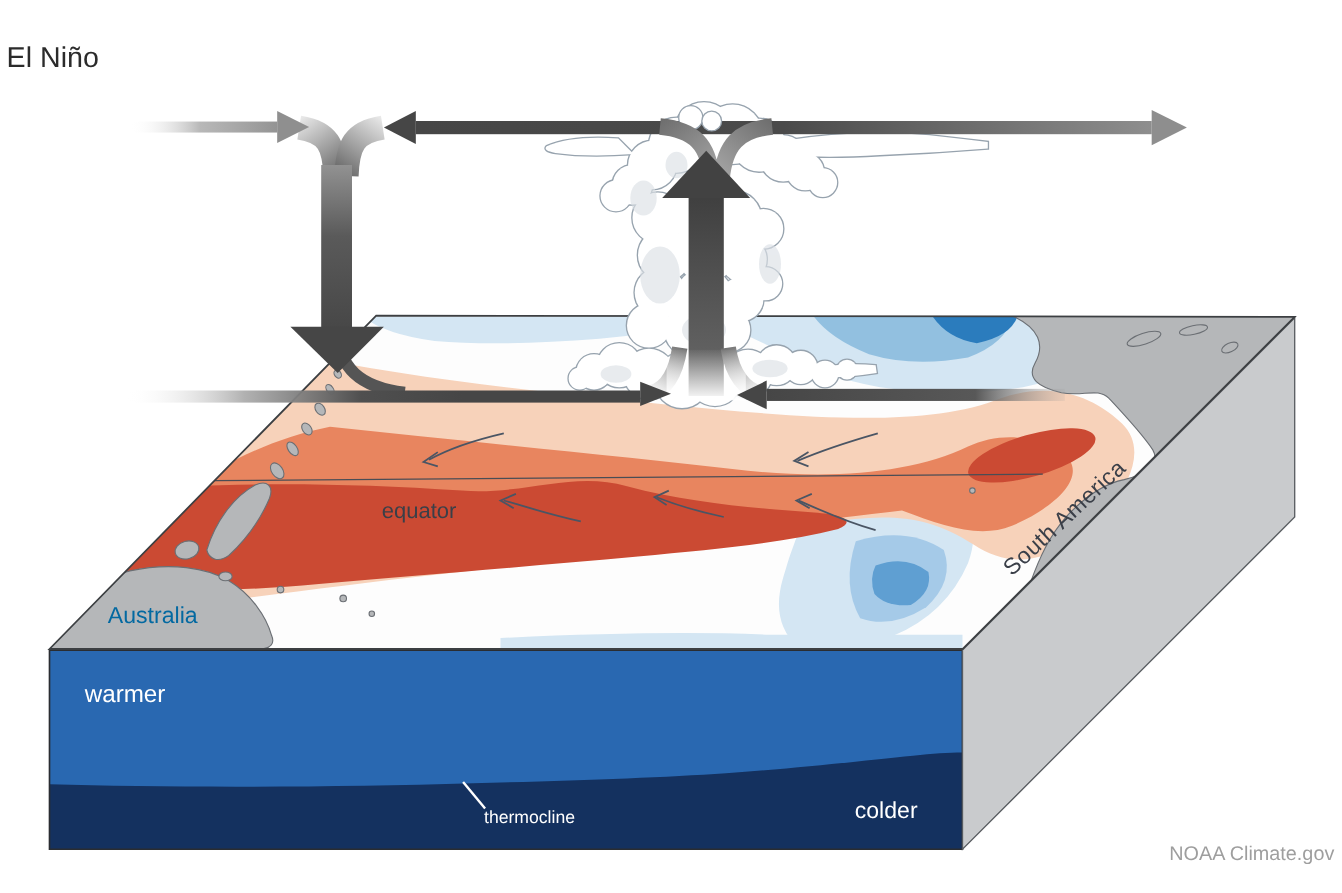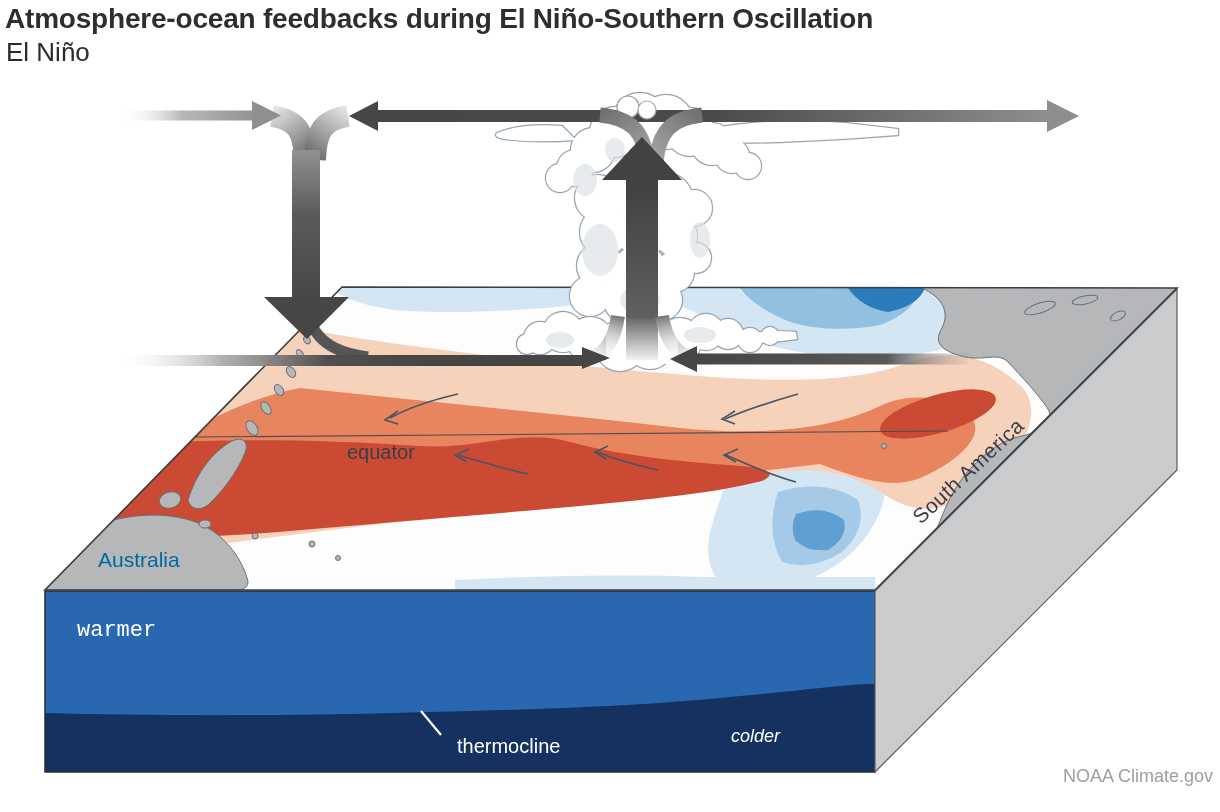--- a/index.html
+++ b/index.html
@@ -2,26 +2,26 @@
 <html><head>
 <meta charset="utf-8">
 <style>
   html,body{margin:0;padding:0;background:#ffffff;}
   #stage{position:relative;width:1220px;height:812px;background:#ffffff;overflow:hidden;
          font-family:"Liberation Sans","DejaVu Sans",sans-serif;}
   #stage svg{position:absolute;left:0;top:0;}
   .lbl{position:absolute;white-space:nowrap;pointer-events:none;}
   .title{left:5px;top:3px;font-size:28px;font-weight:bold;color:#2e2e2e;letter-spacing:-0.2px;}
   .subtitle{left:6px;top:37px;font-size:26px;color:#2b2b2b;}
-  .equator{left:347px;top:441px;font-size:20px;color:#3a3f48;}
+  .equator{left:347px;top:454px;font-size:20px;color:#3a3f48;}
   .australia{left:98px;top:548px;font-size:21px;color:#0369a1;}
   .southamerica{left:916px;top:508px;font-size:21px;color:#3a3f48;transform:rotate(-43deg);transform-origin:0 50%;letter-spacing:.5px;}
-  .warmer{left:77px;top:618px;font-size:22px;color:#ffffff;font-family:Liberation Mono, monospace;}
-  .thermocline{left:457px;top:735px;font-size:20px;color:#ffffff;}
-  .colder{left:731px;top:726px;font-size:18px;color:#ffffff;font-style:italic;}
+  .warmer{left:77px;top:618px;font-size:22px;color:#ffffff;}
+  .thermocline{left:440px;top:735px;font-size:16px;color:#ffffff;}
+  .colder{left:777px;top:726px;font-size:21px;color:#ffffff;}
   .attribution{right:7px;top:766px;font-size:18px;color:#9e9e9e;}
 </style>
 </head>
 <body>
 
 <div id="stage">
 
   <svg width="1220" height="812" viewBox="0 0 1220 812">
     <defs>
       <clipPath id="surf">
@@ -254,21 +254,20 @@
         <polygon points="582,347 582,369 610,358" fill="#464646"></polygon>
       </g>
 
       <g>
         <rect x="697" y="353.5" width="271" height="11" fill="url(#g_inR)"></rect>
         <polygon points="697,346 697,372 670,359" fill="#464646"></polygon>
       </g>
     </g>
   </svg>
 
-  <div class="lbl title">Atmosphere-ocean feedbacks during El Niño-Southern Oscillation</div>
   <div class="lbl subtitle">El Niño</div>
   <div class="lbl equator">equator</div>
   <div class="lbl australia">Australia</div>
   <div class="lbl southamerica">South America</div>
   <div class="lbl warmer">warmer</div>
   <div class="lbl thermocline">thermocline</div>
   <div class="lbl colder">colder</div>
   <div class="lbl attribution">NOAA Climate.gov</div>
 </div>
 

